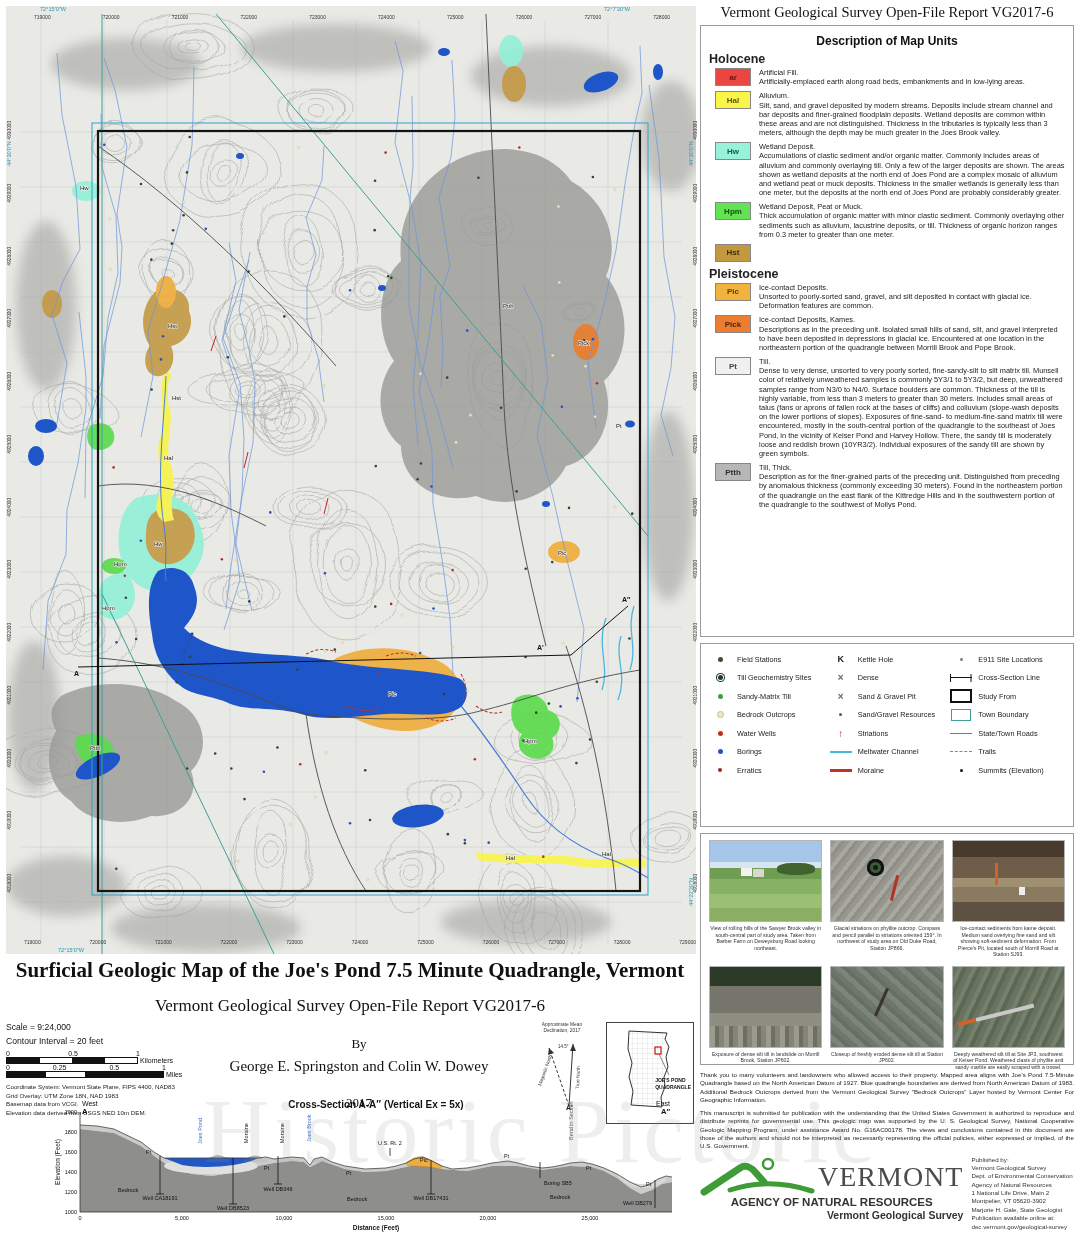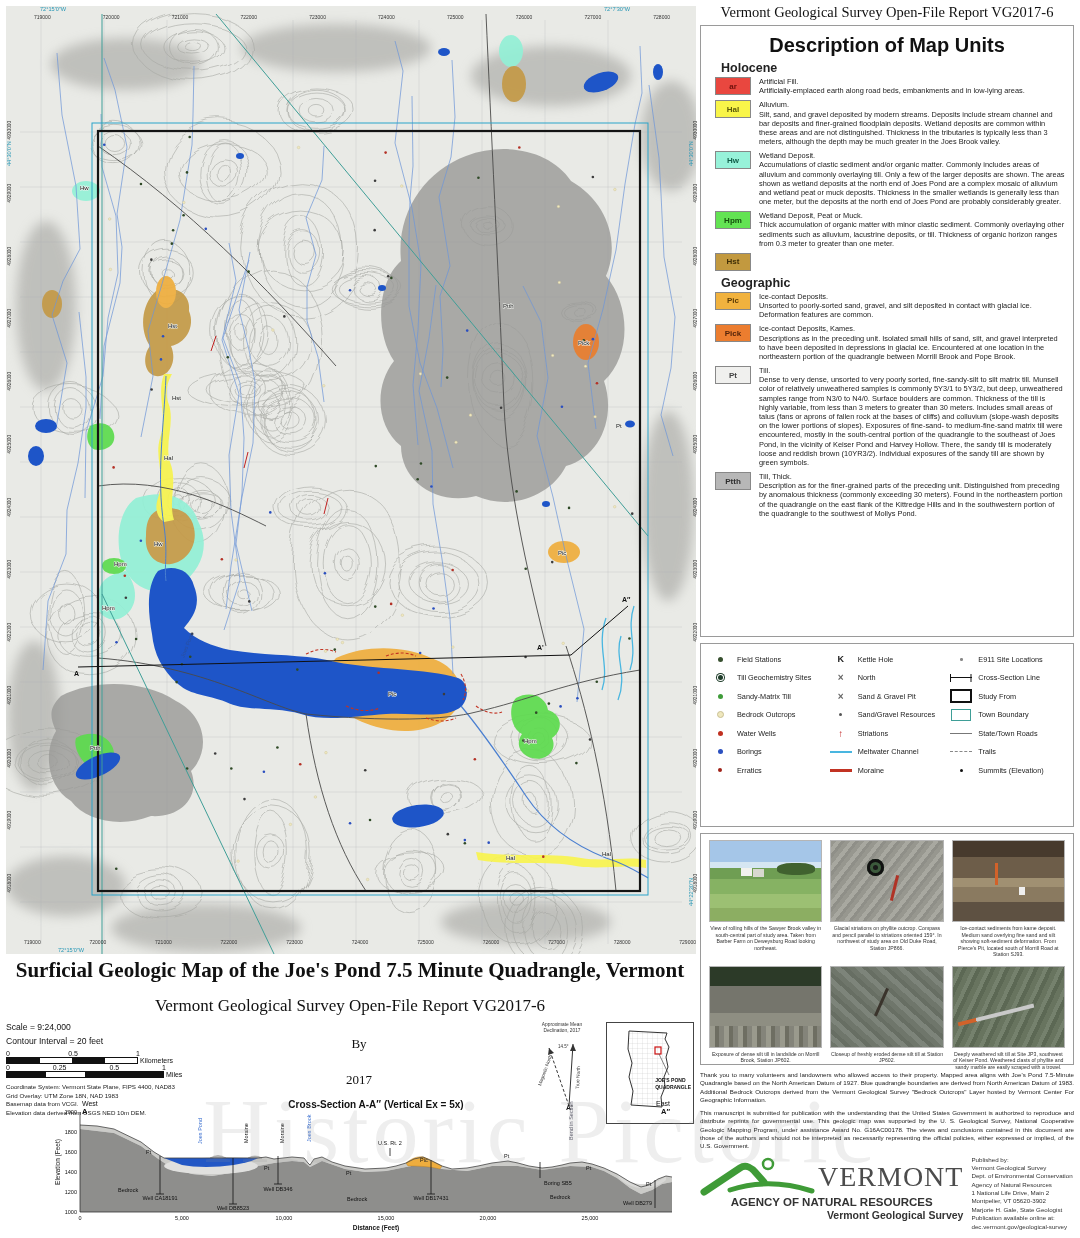--- a/index.html
+++ b/index.html
@@ -10,22 +10,22 @@
   #map-sheet svg{display:block;}
   .coord-row{display:flex;justify-content:space-between;font-size:5px;color:#333;}
   .coord-col{display:flex;flex-direction:column;justify-content:space-between;font-size:4.8px;color:#333;}
   .coord-col span{transform:rotate(-90deg);white-space:nowrap;width:12px;}
   .geo{color:#2596b5;font-size:5.6px;white-space:nowrap;}
   .geo.rot{transform:rotate(-90deg);transform-origin:left top;}
   
   #right-col{left:700px;top:4px;width:374px;}
   .rc-header{font-family:"Liberation Serif",serif;font-size:14.5px;text-align:center;color:#111;margin-bottom:4px;}
   .panel{border:1px solid #9a9a9a;background:#fff;padding:6px 8px;box-sizing:border-box;margin-bottom:6px;}
-  .panel-title{font-size:20px;font-weight:bold;text-align:center;margin:2px 0 4px 0;color:#111;}
-  .epoch{font-size:12.5px;font-weight:bold;margin:3px 0 2px 12px;}
+  .panel-title{font-size:12px;font-weight:bold;text-align:center;margin:2px 0 4px 0;color:#111;}
+  .epoch{font-size:12.5px;font-weight:bold;margin:3px 0 2px 0;}
   .unit-row{display:flex;gap:8px;margin-bottom:5px;}
   .swatch{flex:0 0 34px;height:16px;border:1px solid #888;font-size:8px;font-weight:bold;display:flex;align-items:center;justify-content:center;margin-left:6px;}
   .unit-text{font-size:7.4px;line-height:1.24;color:#222;flex:1;}
   .unit-text .ut{display:block;}
   
   .sym-grid{display:flex;gap:6px;}
   .sym-colm{flex:1;}
   .sym-row{display:flex;align-items:center;gap:6px;height:18.5px;}
   .sym-ic{flex:0 0 22px;display:flex;align-items:center;justify-content:center;}
   .sym-lb{font-size:7.3px;color:#222;}
@@ -654,21 +654,21 @@
       <div class="unit-text"><span class="ut">Wetland Deposit.</span><span>Accumulations of clastic sediment and/or organic matter. Commonly includes areas of alluvium and commonly overlaying till. Only a few of the larger deposits are shown. The areas shown as wetland deposits at the north end of Joes Pond are a complex mosaic of alluvium and wetland peat or muck deposits. Thickness in the smaller wetlands is generally less than one meter, but the deposits at the north end of Joes Pond are probably considerably greater.</span></div>
     </div>
     <div class="unit-row">
       <div class="swatch" style="background:#63e353;color:#134f0c;">Hpm</div>
       <div class="unit-text"><span class="ut">Wetland Deposit, Peat or Muck.</span><span>Thick accumulation of organic matter with minor clastic sediment. Commonly overlaying other sediments such as alluvium, lacustrine deposits, or till. Thickness of organic horizon ranges from 0.3 meter to greater than one meter.</span></div>
     </div>
     <div class="unit-row">
       <div class="swatch" style="background:#c2993f;color:#3f2e06;">Hst</div>
     </div>
 
-    <div class="epoch">Geographic</div>
+    <div class="epoch">Pleistocene</div>
 
     <div class="unit-row">
       <div class="swatch" style="background:#f1b23e;color:#5c3c05;">Pic</div>
       <div class="unit-text"><span class="ut">Ice-contact Deposits.</span><span>Unsorted to poorly-sorted sand, gravel, and silt deposited in contact with glacial ice. Deformation features are common.</span></div>
     </div>
     <div class="unit-row">
       <div class="swatch" style="background:#ec7d2f;color:#53230a;">Pick</div>
       <div class="unit-text"><span class="ut">Ice-contact Deposits, Kames.</span><span>Descriptions as in the preceding unit. Isolated small hills of sand, silt, and gravel interpreted to have been deposited in depressions in glacial ice. Encountered at one location in the northeastern portion of the quadrangle between Morrill Brook and Pope Brook.</span></div>
     </div>
     <div class="unit-row">
@@ -727,21 +727,21 @@
             <span class="sym-lb">Erratics</span>
           </div>
       </div>
       <div class="sym-colm">
         <div class="sym-row">
             <span class="sym-ic glyph-k">K</span>
             <span class="sym-lb">Kettle Hole</span>
           </div>
         <div class="sym-row">
             <span class="sym-ic glyph-x">×</span>
-            <span class="sym-lb">North</span>
+            <span class="sym-lb">Dense</span>
           </div>
         <div class="sym-row">
             <span class="sym-ic glyph-x">×</span>
             <span class="sym-lb">Sand &amp; Gravel Pit</span>
           </div>
         <div class="sym-row">
             <span class="sym-ic">
               <span class="dot d-res"></span>
             </span>
             <span class="sym-lb">Sand/Gravel Resources</span>
@@ -922,20 +922,21 @@
         </div>
       <div class="notes">
         <div>Coordinate System: Vermont State Plane, FIPS 4400, NAD83</div>
         <div>Grid Overlay: UTM Zone 18N, NAD 1983</div>
         <div>Basemap data from VCGI.</div>
         <div>Elevation data derived from USGS NED 10m DEM.</div>
       </div>
     </div>
     <div class="tb-center">
       <div class="tb-by">By</div>
+      <div class="tb-auth">George E. Springston and Colin W. Dowey</div>
       <div class="tb-year">2017</div>
     </div>
     <div class="tb-decl">
       <div class="decl-cap"><span>Approximate Mean</span><br><span>Declination, 2017</span></div>
       <svg width="70" height="78" viewBox="0 0 70 78">
         <line x1="42" y1="72" x2="46" y2="10" stroke="#333" stroke-width="1"></line>
         <polygon points="46,10 43,17 49,17" fill="#333"></polygon>
         <line x1="42" y1="72" x2="22" y2="14" stroke="#333" stroke-width="1" stroke-dasharray="3,2"></line>
         <polygon points="22,14 21,21 27,19" fill="#333"></polygon>
         <text x="31" y="14" font-size="4.5" fill="#333">14.5°</text>

